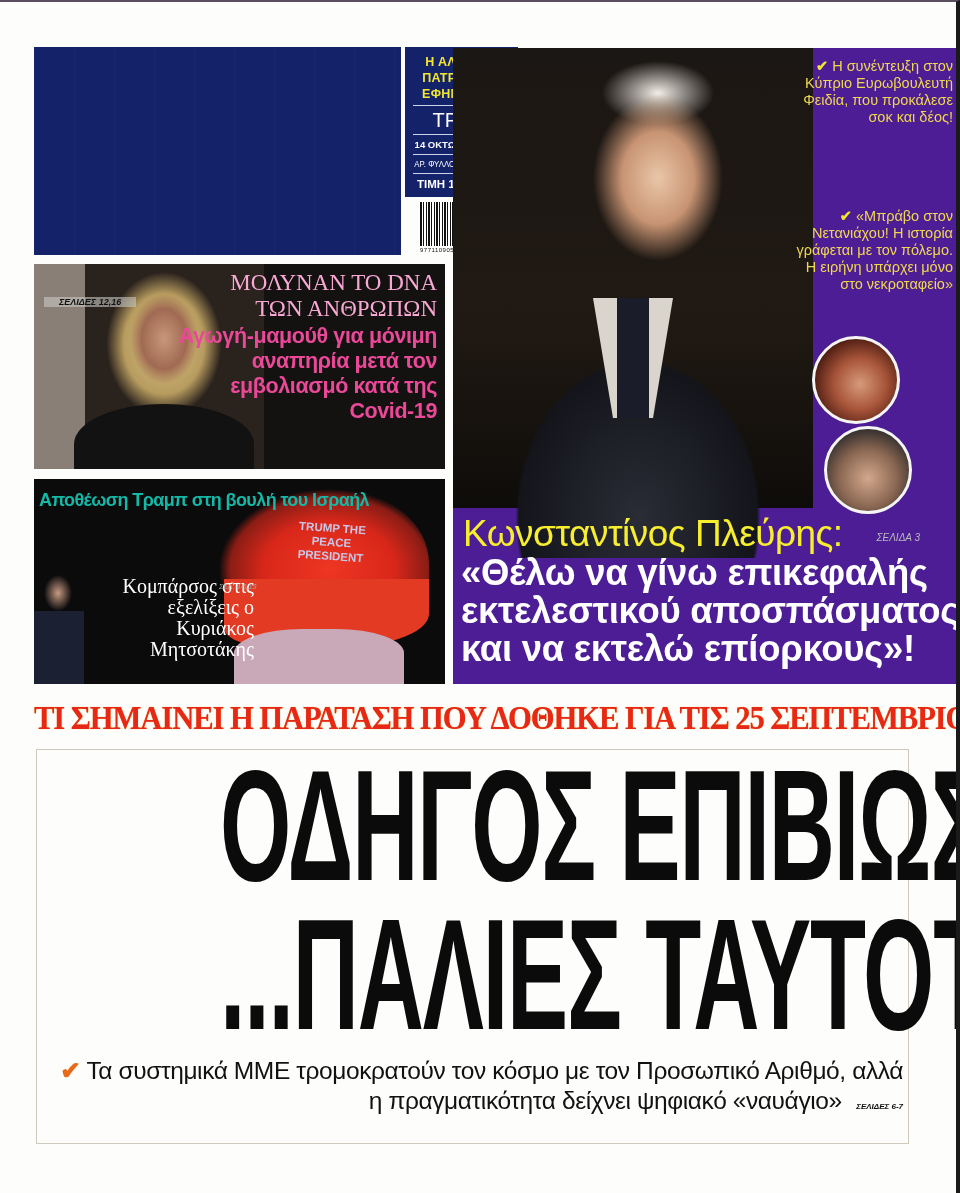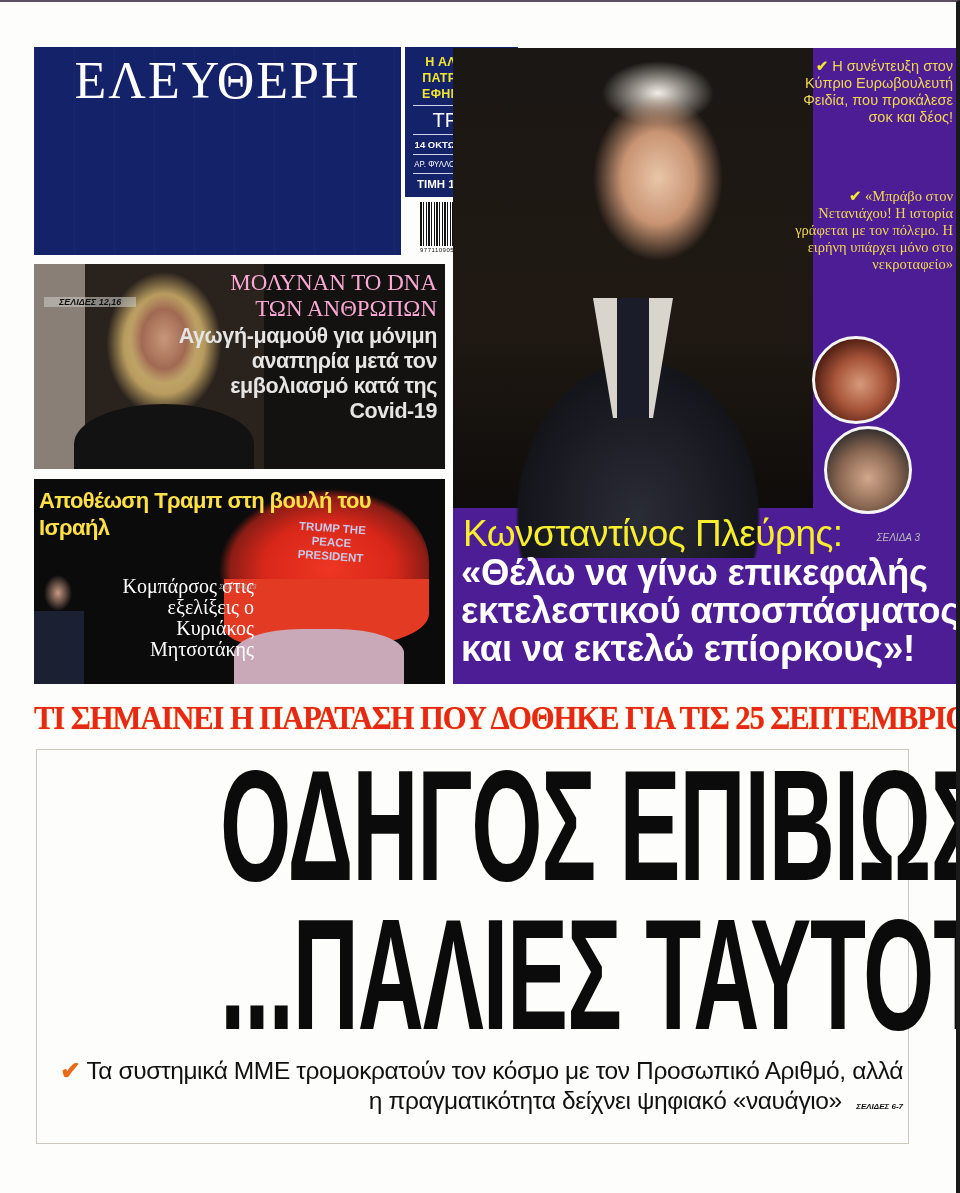--- a/index.html
+++ b/index.html
@@ -46,21 +46,21 @@
                linear-gradient(180deg, #1b1714 0%, #201913 60%, #0e0c0a 100%); }
   #hero-suit { position:absolute; left:20px; top:250px; width:330px; height:260px;
     background:radial-gradient(ellipse 170px 220px at 165px 220px, #2a2c36 0%, #14151b 70%, transparent 72%); }
   #hero-shirt { position:absolute; left:140px; top:250px; width:80px; height:120px;
     background:linear-gradient(90deg, #d9d4cc 0 30%, #1a1c2a 30% 70%, #d9d4cc 70%); clip-path:polygon(0 0,100% 0,75% 100%,25% 100%); }
 
   .bullets { position:absolute; right:10px; color:#f0d750; text-align:right;
     font-family:"Liberation Sans", sans-serif; font-size:14.5px; line-height:17px; transform-origin:right top; }
   .bullets .check { color:#f2e62e; font-weight:bold; }
   #bullet1 { top:10px; width:150px; }
-  #bullet2 { top:140px; width:160px;font-family:Liberation Serif, serif; }
+  #bullet2 { top:160px; width:160px; }
 
   .inset { position:absolute; width:82px; height:82px; border-radius:50%; border:3px solid #f5f5f5; overflow:hidden; }
   #inset1 { left:359px; top:288px; background:radial-gradient(circle at 55% 55%, #d69a7a 0%, #a8553a 40%, #4a1a10 75%); }
   #inset2 { left:371px; top:378px; background:radial-gradient(circle at 50% 60%, #d3a88c 0%, #8a6752 45%, #2d2a2b 80%); }
 
   #hero-name { position:absolute; left:10px; top:466px; color:#f7ee2e; font-weight:normal;
     font-size:37px; line-height:40px; letter-spacing:-0.5px; }
   #hero-page { position:absolute; right:43px; top:484px; color:#b9b9b9; font-size:10px; font-style:italic; }
   #hero-quote { position:absolute; left:8px; top:506px; color:#ffffff; font-weight:bold;
     font-size:36.5px; line-height:38px; letter-spacing:-0.3px; }
@@ -68,34 +68,34 @@
   
   #story1 { left:34px; top:262px; width:411px; height:205px; background:#141210; overflow:hidden; }
   #story1-photo { position:absolute; left:0; top:0; width:230px; height:205px;
     background:radial-gradient(ellipse 45px 60px at 130px 75px, #c8977b 0%, #a06a52 50%, transparent 75%),
                radial-gradient(ellipse 80px 100px at 130px 80px, #d8c187 0%, #b89c5f 50%, transparent 72%),
                linear-gradient(90deg, #8a7f77 0 22%, #2a221d 22% 100%); }
   #story1-shirt { position:absolute; left:40px; top:140px; width:180px; height:80px; background:#121212; border-radius:50% 50% 0 0; }
   #story1-page { position:absolute; left:10px; top:33px; color:#111; font-size:9px; font-style:italic; font-weight:bold; background:rgba(200,200,195,0.6); padding:0 15px;}
   #story1-kicker { position:absolute; right:8px; top:6px; width:250px; text-align:right; color:#f9a8d4;
     font-family:"Liberation Serif", serif; font-size:23px; line-height:26px; }
-  #story1-head { position:absolute; right:8px; top:60px; width:260px; text-align:right; color:#e5e5e5;
+  #story1-head { position:absolute; right:8px; top:60px; width:260px; text-align:right; color:#ec4899;
     font-weight:bold; font-size:21.5px; line-height:25px; letter-spacing:-0.4px; }
 
   
   #story2 { left:34px; top:477px; width:411px; height:205px; background:#0b0b0c; overflow:hidden; }
   #story2-cap { position:absolute; left:185px; top:10px; width:210px; height:165px;
     background:radial-gradient(ellipse 110px 80px at 110px 80px, #ee3622 0%, #d8271a 60%, #8a1d15 90%, transparent 100%); border-radius:45% 45% 25% 25%; }
   #story2-capline { position:absolute; left:190px; top:100px; width:205px; height:70px; background:#e33a24; border-radius:0 0 50% 30%; }
   #story2-thumb { position:absolute; left:200px; top:150px; width:170px; height:60px; background:#c9a9b7; border-radius:40% 40% 0 0; }
   #story2-captext { position:absolute; left:250px; top:42px; width:95px; text-align:center; color:#c9c8e8; font-weight:bold; font-size:11.5px; line-height:14px; transform:rotate(4deg); }
   #story2-man { position:absolute; left:0; top:92px; width:50px; height:113px;
     background:radial-gradient(ellipse 14px 18px at 24px 22px, #c89a82 0%, transparent 100%),
                linear-gradient(180deg, transparent 0 40px, #1b2033 40px); }
-  #story2-head { position:absolute; left:5px; top:8px; color:#fde047; font-weight:bold; font-size:22px; line-height:27px; letter-spacing:-0.6px; }
+  #story2-head { position:absolute; left:5px; top:8px; color:#14b8a6; font-weight:bold; font-size:18px; line-height:27px; letter-spacing:-0.6px; }
   #story2-sub { position:absolute; left:60px; top:97px; width:160px; text-align:right; color:#fff;
     font-family:"Liberation Serif", serif; font-size:20px; line-height:21px; }
   #story2-page { position:absolute; left:185px; top:104px; color:#aaa; font-size:7px; font-style:italic; }
 
   
   #banner { left:34px; top:695px; width:880px; height:42px; color:#e72818; font-weight:bold;
     font-family:"Liberation Serif", serif; font-size:33px; line-height:42px; text-align:center;
     letter-spacing:-1.2px; transform:scaleX(0.93); transform-origin:left top; white-space:nowrap;
     text-shadow:0 0 1px #f2a21c; }
 
@@ -107,21 +107,20 @@
   #headline1 { top:0px; font-size:158px; line-height:150px; }
   #headline2 { top:150px; font-size:158px; line-height:148px; }
   #subline { position:absolute; left:6px; top:306px; width:860px; color:#111; font-size:24.5px; line-height:30px; letter-spacing:-0.4px;text-align:right; }
   #subline .check { color:#e86a16; font-weight:bold; }
   #subline-page { font-size:8px; font-style:italic; font-weight:bold; margin-left:8px; letter-spacing:0; }
 </style>
 </head>
 <body>
 
 <div id="masthead" class="abs">
-  <div id="mast-top">ΕΛΕΥΘΕΡΗ</div>
 </div>
 
 <div id="infobox" class="abs">
   <div class="tag">
     <div>Η ΑΛΗΘΙΝΗ</div>
     <div>ΠΑΤΡΙΩΤΙΚΗ</div>
     <div>ΕΦΗΜΕΡΙΔΑ</div>
   </div>
   <div class="sep"></div>
   <div class="day">ΤΡΙΤΗ</div>

